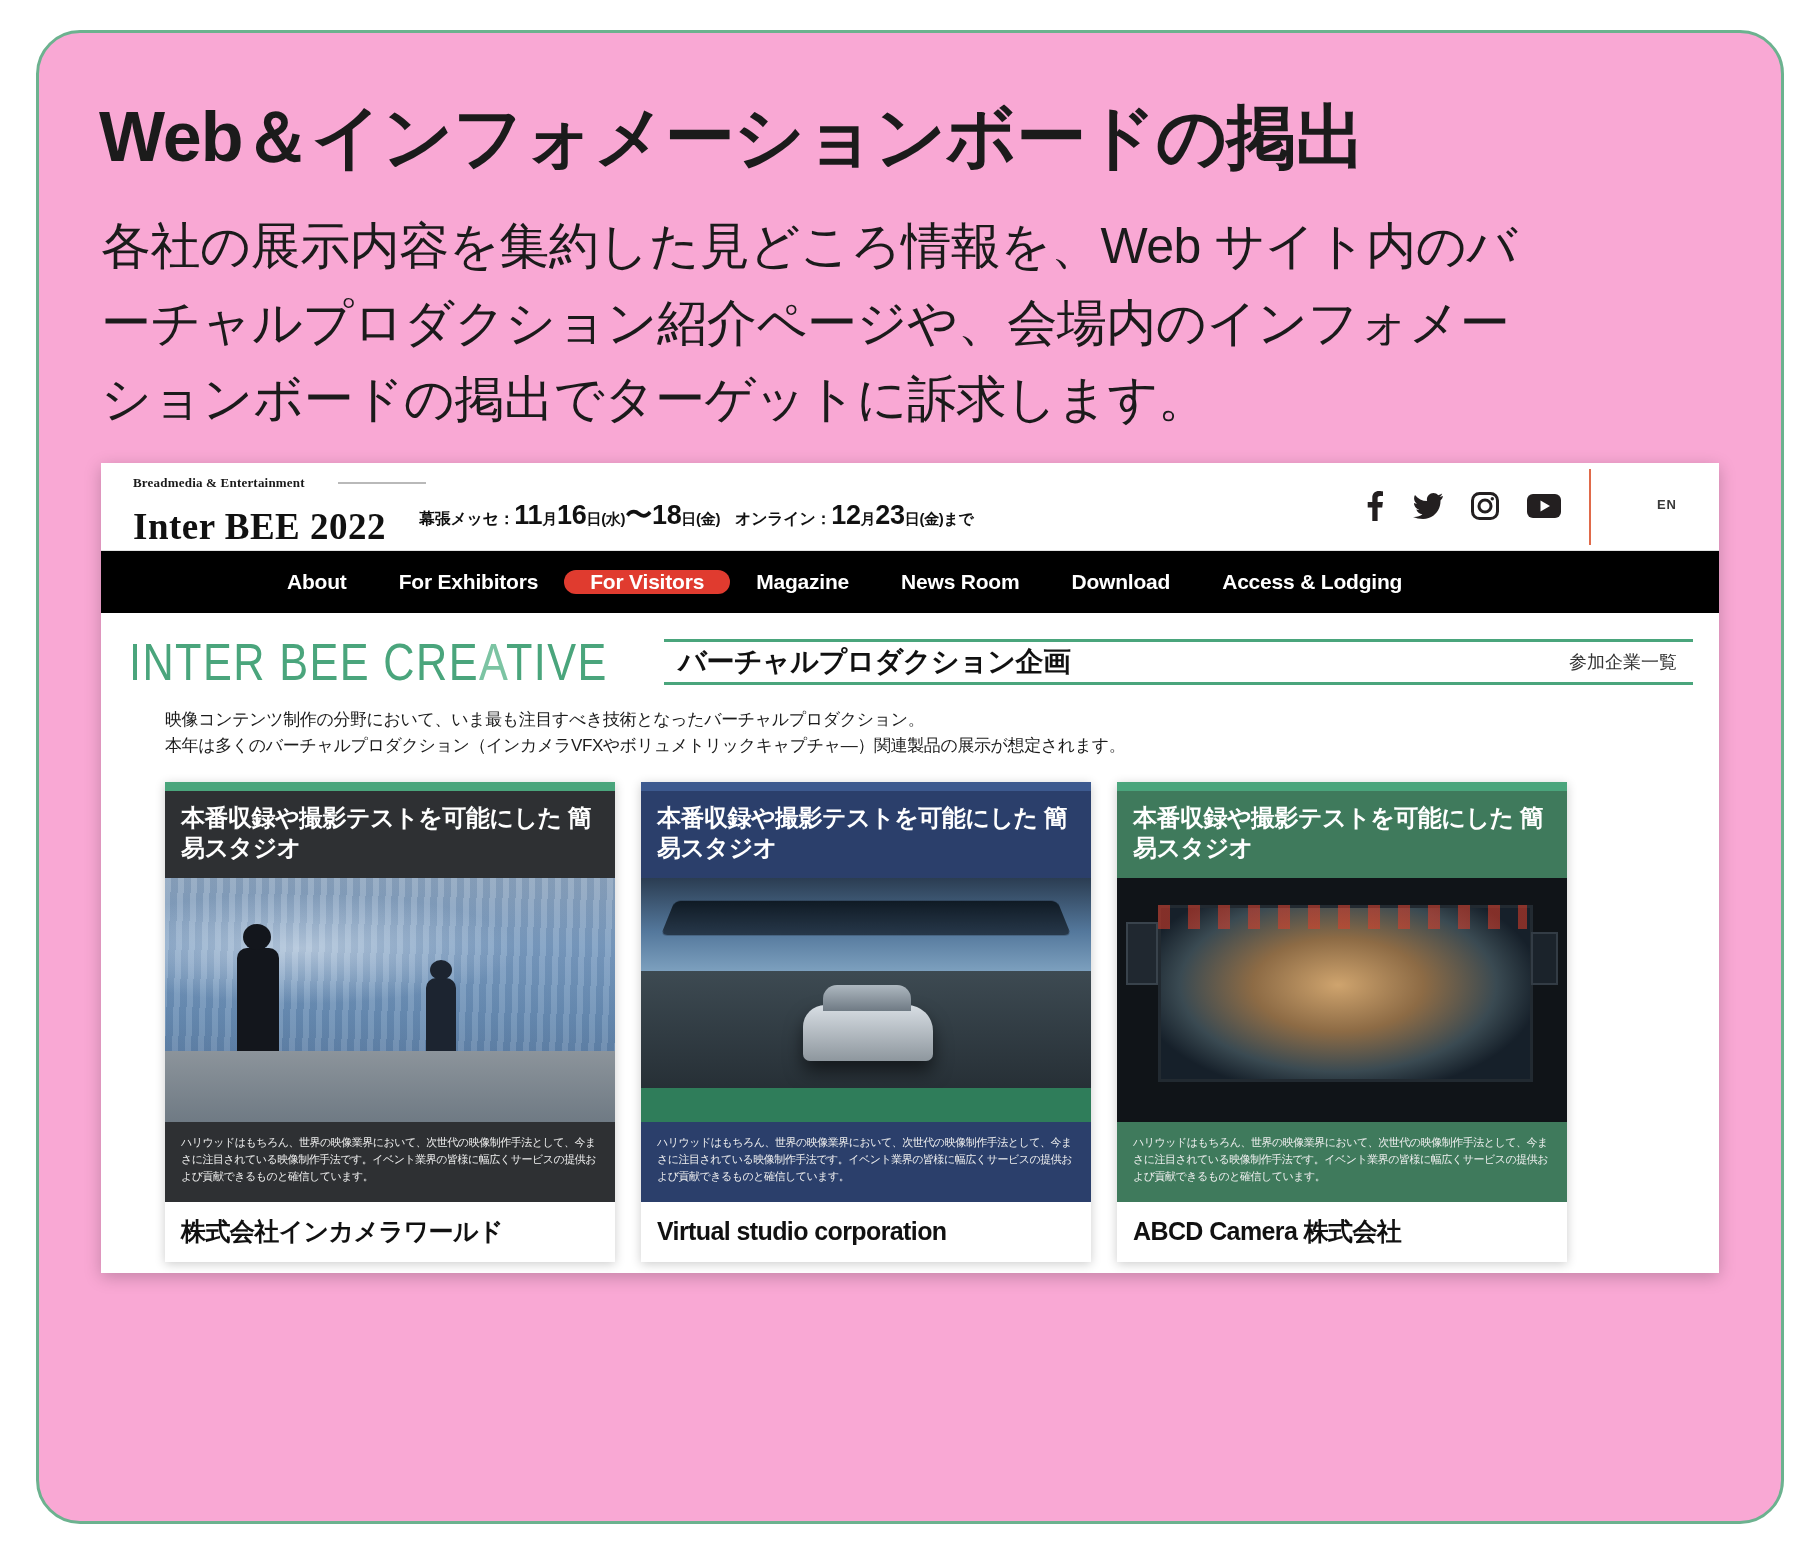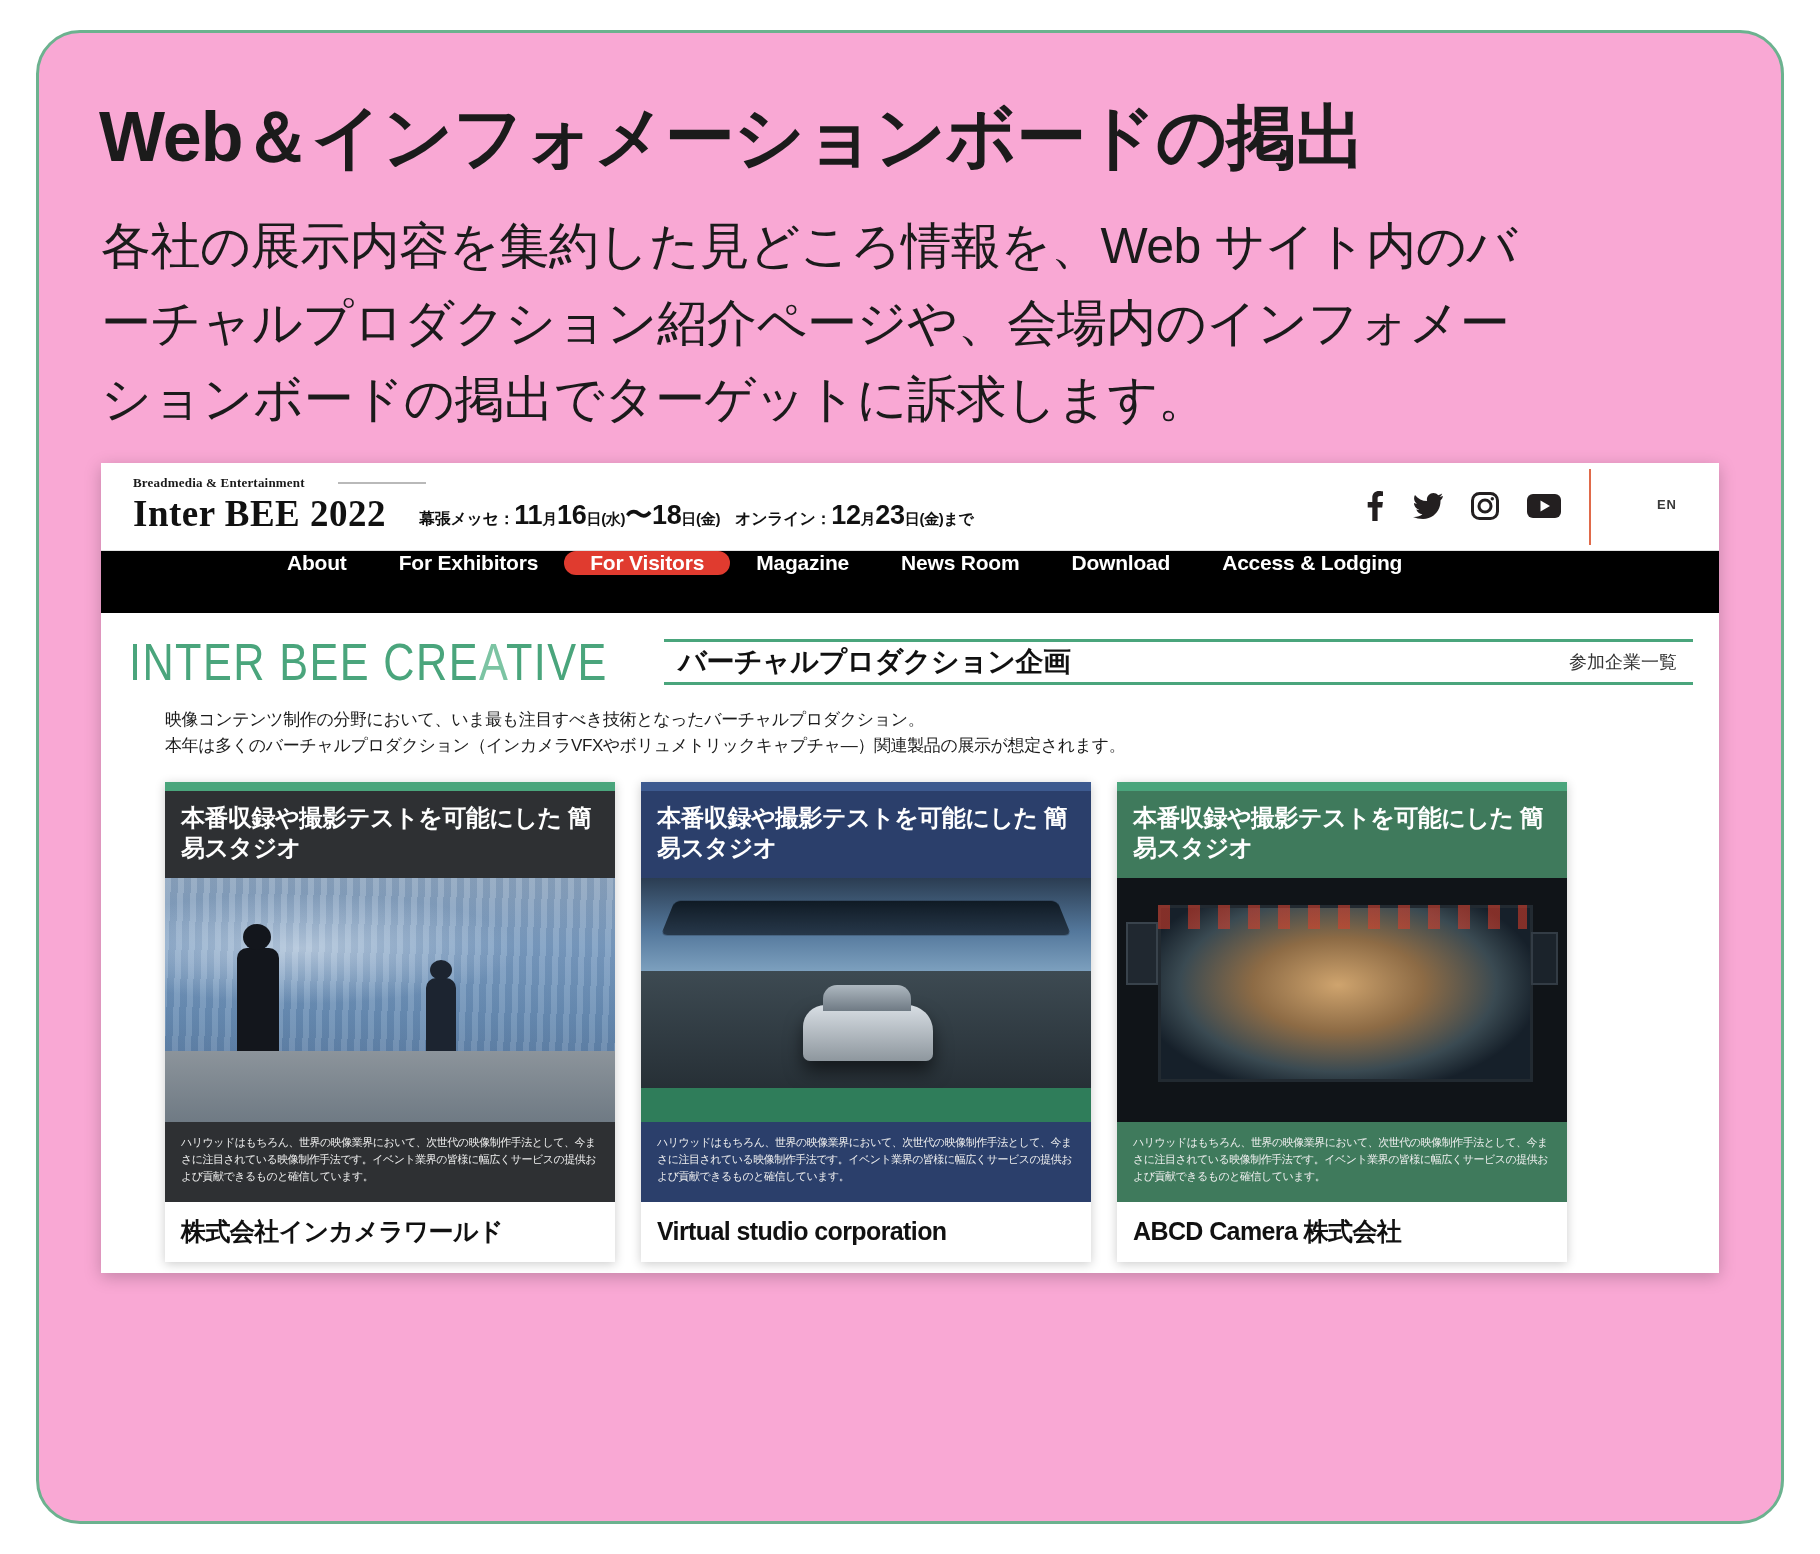--- a/index.html
+++ b/index.html
@@ -60,21 +60,21 @@
   }
   .brand-tagline::after {
     content: ""; position: absolute;
     left: 205px; top: 7px; width: 88px; height: 2px;
     background: #b9b9b9;
   }
   .brand-name {
     font-family: "Liberation Serif", serif;
     font-size: 37px; font-weight: 700;
     color: #111; letter-spacing: 0.5px; line-height: 1.05;
-    margin-top: 4px; white-space: nowrap;
+    margin-top: 17px; white-space: nowrap;
   }
   .header-dates {
     position: absolute; left: 318px; top: 34px;
     font-size: 19px; font-weight: 700; color: #111;
     white-space: nowrap; letter-spacing: -0.3px;
   }
   .header-dates .num { font-size: 27px; margin-top: 40px; }
   .header-dates .sm { font-size: 15px; }
   .header-dates .kanji { font-size: 16px; }
   .social-row {
@@ -87,21 +87,21 @@
     width: 2px; height: 76px; background: #e06a4a;
   }
   .lang-btn {
     position: absolute; right: 42px; top: 34px;
     font-size: 13px; font-weight: 700;
     color: #3a3a3a; letter-spacing: 1px;
   }
   
   .site-nav {
     height: 62px; background: #000;
-    display: flex; align-items: flex-start; padding-left: 160px;
+    display: flex; align-items: center; padding-left: 160px;
   }
   .nav-item {
     display: flex; align-items: center; padding: 0 26px;
     color: #fff; font-size: 21px; font-weight: 700;
     white-space: nowrap; letter-spacing: -0.2px;
   }
   .nav-item.active { background: #e03b2f; border-radius: 17px; }
   
   .creative-bar {
     position: relative; height: 62px; margin: 18px 0 0 0;

